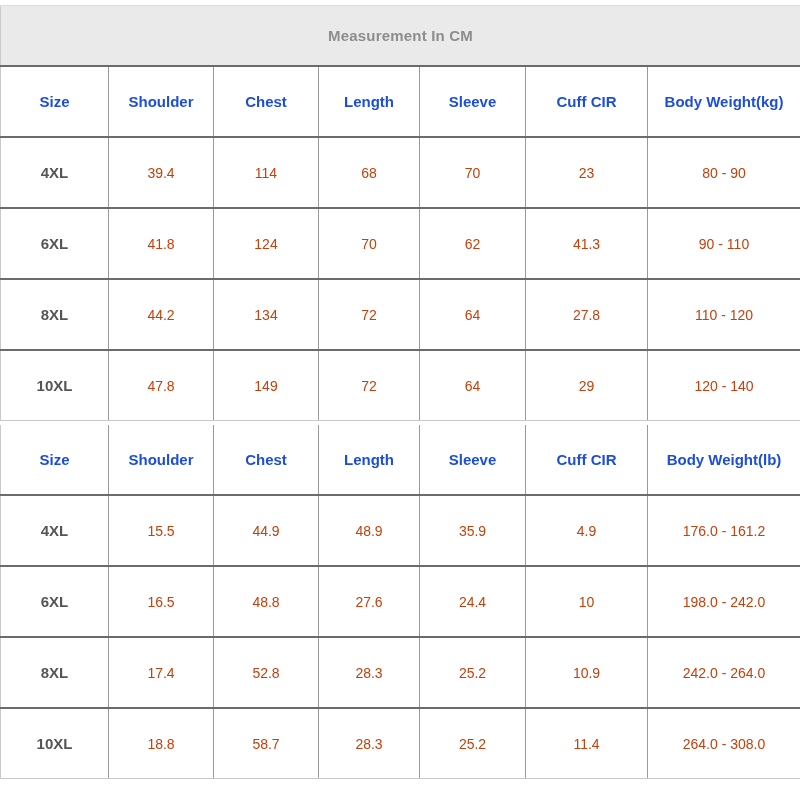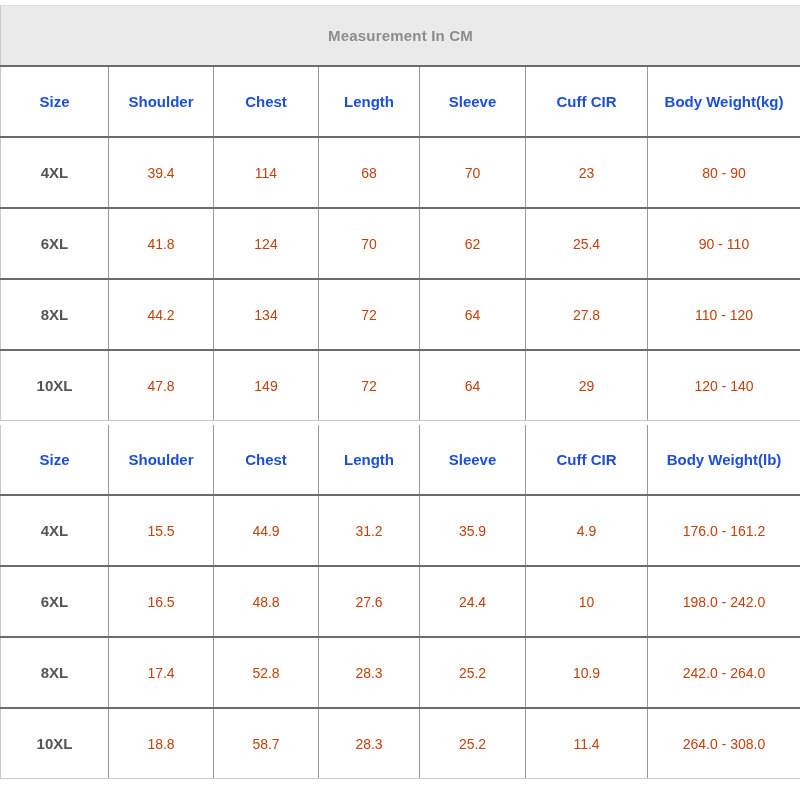--- a/index.html
+++ b/index.html
@@ -120,21 +120,21 @@
         <td>70</td>
         <td>23</td>
         <td>80 - 90</td>
       </tr>
       <tr class="data-row">
         <td class="size-cell">6XL</td>
         <td>41.8</td>
         <td>124</td>
         <td>70</td>
         <td>62</td>
-        <td>25.4</td>
+        <td>41.3</td>
         <td>90 - 110</td>
       </tr>
       <tr class="data-row">
         <td class="size-cell">8XL</td>
         <td>44.2</td>
         <td>134</td>
         <td>72</td>
         <td>64</td>
         <td>27.8</td>
         <td>110 - 120</td>
@@ -171,21 +171,21 @@
         <td>Length</td>
         <td>Sleeve</td>
         <td>Cuff CIR</td>
         <td>Body Weight(lb)</td>
       </tr>
 
       <tr class="data-row">
         <td class="size-cell">4XL</td>
         <td>15.5</td>
         <td>44.9</td>
-        <td>31.2</td>
+        <td>48.9</td>
         <td>35.9</td>
         <td>4.9</td>
         <td>176.0 - 161.2</td>
       </tr>
       <tr class="data-row">
         <td class="size-cell">6XL</td>
         <td>16.5</td>
         <td>48.8</td>
         <td>27.6</td>
         <td>24.4</td>

